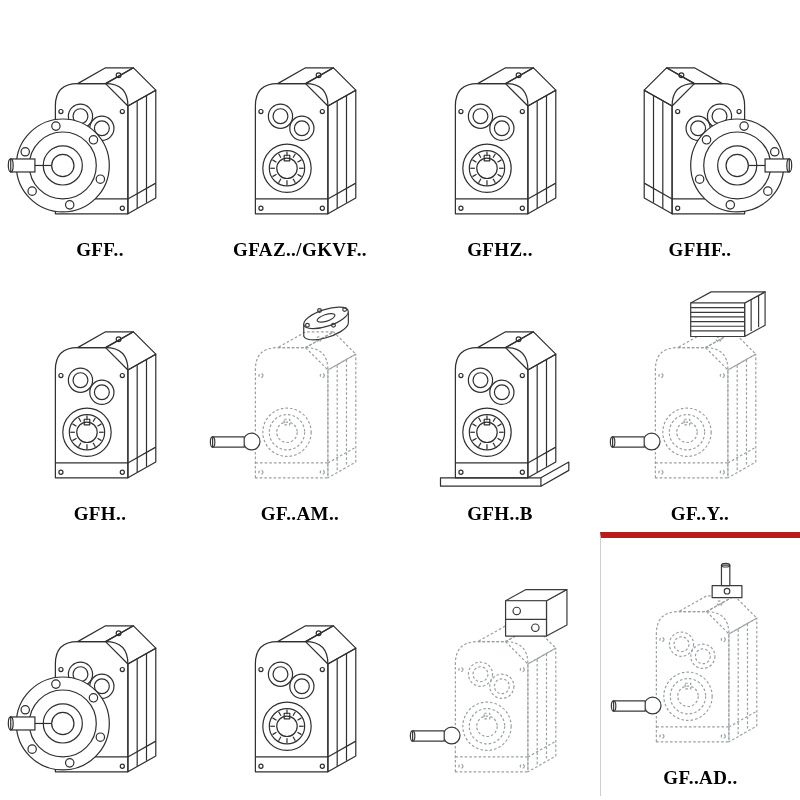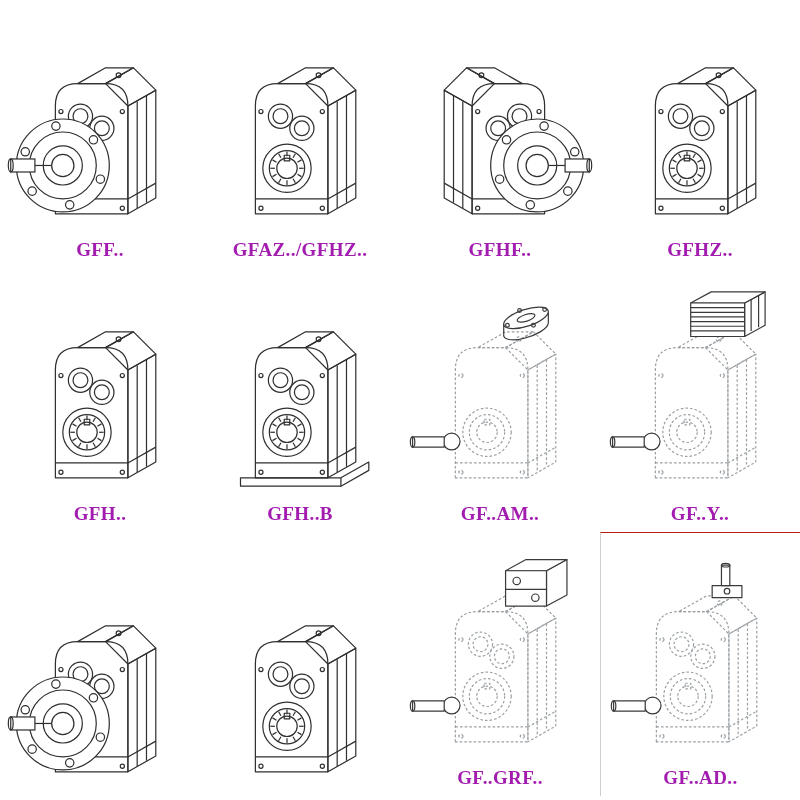--- a/index.html
+++ b/index.html
@@ -1,21 +1,21 @@
 <!DOCTYPE html>
 <html><head>
 <meta charset="utf-8">
 <style>
   html,body{margin:0;padding:0;background:#ffffff;}
   body{width:800px;height:800px;overflow:hidden;font-family:"Liberation Serif","DejaVu Serif",serif;}
   .grid{display:grid;grid-template-columns:repeat(4,200px);grid-auto-rows:264px;padding-top:4px;}
   .cell{margin:0;display:flex;flex-direction:column;align-items:center;justify-content:flex-end;}
   .cell svg.drawing{width:186px;height:212px;display:block;}
-  .cell figcaption{font-weight:bold;font-size:19px;letter-spacing:.4px;color:#a21caf;text-align:center;padding:1px 0 7px;white-space:nowrap;}
-  .boxed{border-left:1px solid #cfcfcf;border-top:1px solid #b91c1c;}
+  .cell figcaption{font-weight:bold;font-size:19px;letter-spacing:.4px;color:#000000;text-align:center;padding:1px 0 7px;white-space:nowrap;}
+  .boxed{border-left:1px solid #cfcfcf;border-top:6px solid #b91c1c;}
 </style>
 </head>
 <body>
 
 <div class="grid" id="grid">
     <figure class="cell">
       <svg viewBox="0 0 200 228" class="drawing">
         <g fill="none" stroke="#2f2f2f" stroke-width="1.3" stroke-linejoin="round">
           <path d="M52 202 L52 86 Q52 62 76 62 L106 62 Q130 62 130 86 L130 202 Z"></path>
           <path d="M130 86 L130 202 L160 185 L160 69 Z"></path>
@@ -86,21 +86,62 @@
           <line x1="73" y1="153" x2="68" y2="153"></line>
           <line x1="74.74166975080229" y1="146.5" x2="70.4115427318801" y2="144"></line>
           <line x1="79.5" y1="141.74166975080232" x2="77" y2="137.4115427318801"></line>
           <line x1="86" y1="140" x2="86" y2="135"></line>
           <line x1="92.5" y1="141.7416697508023" x2="95" y2="137.4115427318801"></line>
           <line x1="97.2583302491977" y1="146.5" x2="101.5884572681199" y2="144"></line>
           <rect x="83" y="139" width="6" height="6"></rect>
         </g>
         <g fill="none" stroke="#3a3a3a" stroke-width="1.3" stroke-linejoin="round"></g>
       </svg>
-      <figcaption>GFAZ../GFHZ..</figcaption>
+      <figcaption>GFAZ../GKVF..</figcaption>
+    </figure>
+    <figure class="cell">
+      <svg viewBox="0 0 200 228" class="drawing">
+        <g fill="none" stroke="#2f2f2f" stroke-width="1.3" stroke-linejoin="round">
+          <path d="M52 202 L52 86 Q52 62 76 62 L106 62 Q130 62 130 86 L130 202 Z"></path>
+          <path d="M130 86 L130 202 L160 185 L160 69 Z"></path>
+          <path d="M76 62 L106 62 L136 45 L106 45 Z"></path>
+          <path d="M106 62 L130 86 L160 69 L136 45 Z"></path>
+          <line x1="140" y1="81" x2="140" y2="196"></line>
+          <line x1="150" y1="75" x2="150" y2="190"></line>
+          <line x1="52" y1="186" x2="130" y2="186"></line>
+          <line x1="130" y1="186" x2="160" y2="169"></line>
+          <circle cx="58" cy="196" r="2.2"></circle>
+          <circle cx="124" cy="196" r="2.2"></circle>
+          <circle cx="58" cy="92" r="2.2"></circle>
+          <circle cx="124" cy="92" r="2.2"></circle>
+          <circle cx="120" cy="53" r="2.6"></circle>
+          <circle cx="79" cy="97" r="13" fill="#fff"></circle>
+          <circle cx="79" cy="97" r="8"></circle>
+          <circle cx="102" cy="110" r="13" fill="#fff"></circle>
+          <circle cx="102" cy="110" r="8"></circle>
+          <circle cx="86" cy="153" r="26" fill="#fff"></circle>
+          <circle cx="86" cy="153" r="19"></circle>
+          <circle cx="86" cy="153" r="11"></circle>
+          <line x1="99" y1="153" x2="104" y2="153"></line>
+          <line x1="97.2583302491977" y1="159.5" x2="101.5884572681199" y2="162"></line>
+          <line x1="92.5" y1="164.2583302491977" x2="95" y2="168.5884572681199"></line>
+          <line x1="86" y1="166" x2="86" y2="171"></line>
+          <line x1="79.5" y1="164.2583302491977" x2="77" y2="168.5884572681199"></line>
+          <line x1="74.7416697508023" y1="159.5" x2="70.4115427318801" y2="162"></line>
+          <line x1="73" y1="153" x2="68" y2="153"></line>
+          <line x1="74.74166975080229" y1="146.5" x2="70.4115427318801" y2="144"></line>
+          <line x1="79.5" y1="141.74166975080232" x2="77" y2="137.4115427318801"></line>
+          <line x1="86" y1="140" x2="86" y2="135"></line>
+          <line x1="92.5" y1="141.7416697508023" x2="95" y2="137.4115427318801"></line>
+          <line x1="97.2583302491977" y1="146.5" x2="101.5884572681199" y2="144"></line>
+          <rect x="83" y="139" width="6" height="6"></rect>
+        </g>
+        <g fill="none" stroke="#3a3a3a" stroke-width="1.3" stroke-linejoin="round"></g>
+      </svg>
+      <figcaption>GFHZ..</figcaption>
     </figure>
     <figure class="cell">
       <svg viewBox="0 0 200 228" class="drawing">
         <g fill="none" stroke="#2f2f2f" stroke-width="1.3" stroke-linejoin="round" transform="translate(200,0) scale(-1,1)">
           <path d="M52 202 L52 86 Q52 62 76 62 L106 62 Q130 62 130 86 L130 202 Z"></path>
           <path d="M130 86 L130 202 L160 185 L160 69 Z"></path>
           <path d="M76 62 L106 62 L136 45 L106 45 Z"></path>
           <path d="M106 62 L130 86 L160 69 L136 45 Z"></path>
           <line x1="140" y1="81" x2="140" y2="196"></line>
           <line x1="150" y1="75" x2="150" y2="190"></line>
@@ -167,105 +208,21 @@
           <line x1="73" y1="153" x2="68" y2="153"></line>
           <line x1="74.74166975080229" y1="146.5" x2="70.4115427318801" y2="144"></line>
           <line x1="79.5" y1="141.74166975080232" x2="77" y2="137.4115427318801"></line>
           <line x1="86" y1="140" x2="86" y2="135"></line>
           <line x1="92.5" y1="141.7416697508023" x2="95" y2="137.4115427318801"></line>
           <line x1="97.2583302491977" y1="146.5" x2="101.5884572681199" y2="144"></line>
           <rect x="83" y="139" width="6" height="6"></rect>
         </g>
         <g fill="none" stroke="#3a3a3a" stroke-width="1.3" stroke-linejoin="round"></g>
       </svg>
-      <figcaption>GFHZ..</figcaption>
-    </figure>
-    <figure class="cell">
-      <svg viewBox="0 0 200 228" class="drawing">
-        <g fill="none" stroke="#2f2f2f" stroke-width="1.3" stroke-linejoin="round">
-          <path d="M52 202 L52 86 Q52 62 76 62 L106 62 Q130 62 130 86 L130 202 Z"></path>
-          <path d="M130 86 L130 202 L160 185 L160 69 Z"></path>
-          <path d="M76 62 L106 62 L136 45 L106 45 Z"></path>
-          <path d="M106 62 L130 86 L160 69 L136 45 Z"></path>
-          <line x1="140" y1="81" x2="140" y2="196"></line>
-          <line x1="150" y1="75" x2="150" y2="190"></line>
-          <line x1="52" y1="186" x2="130" y2="186"></line>
-          <line x1="130" y1="186" x2="160" y2="169"></line>
-          <circle cx="58" cy="196" r="2.2"></circle>
-          <circle cx="124" cy="196" r="2.2"></circle>
-          <circle cx="58" cy="92" r="2.2"></circle>
-          <circle cx="124" cy="92" r="2.2"></circle>
-          <circle cx="120" cy="53" r="2.6"></circle>
-          <circle cx="79" cy="97" r="13" fill="#fff"></circle>
-          <circle cx="79" cy="97" r="8"></circle>
-          <circle cx="102" cy="110" r="13" fill="#fff"></circle>
-          <circle cx="102" cy="110" r="8"></circle>
-          <circle cx="86" cy="153" r="26" fill="#fff"></circle>
-          <circle cx="86" cy="153" r="19"></circle>
-          <circle cx="86" cy="153" r="11"></circle>
-          <line x1="99" y1="153" x2="104" y2="153"></line>
-          <line x1="97.2583302491977" y1="159.5" x2="101.5884572681199" y2="162"></line>
-          <line x1="92.5" y1="164.2583302491977" x2="95" y2="168.5884572681199"></line>
-          <line x1="86" y1="166" x2="86" y2="171"></line>
-          <line x1="79.5" y1="164.2583302491977" x2="77" y2="168.5884572681199"></line>
-          <line x1="74.7416697508023" y1="159.5" x2="70.4115427318801" y2="162"></line>
-          <line x1="73" y1="153" x2="68" y2="153"></line>
-          <line x1="74.74166975080229" y1="146.5" x2="70.4115427318801" y2="144"></line>
-          <line x1="79.5" y1="141.74166975080232" x2="77" y2="137.4115427318801"></line>
-          <line x1="86" y1="140" x2="86" y2="135"></line>
-          <line x1="92.5" y1="141.7416697508023" x2="95" y2="137.4115427318801"></line>
-          <line x1="97.2583302491977" y1="146.5" x2="101.5884572681199" y2="144"></line>
-          <rect x="83" y="139" width="6" height="6"></rect>
-        </g>
-        <g fill="none" stroke="#3a3a3a" stroke-width="1.3" stroke-linejoin="round"></g>
-      </svg>
       <figcaption>GFH..</figcaption>
-    </figure>
-    <figure class="cell">
-      <svg viewBox="0 0 200 228" class="drawing">
-        <g fill="none" stroke="#2f2f2f" stroke-width="1.3" stroke-linejoin="round">
-          <path d="M52 202 L52 86 Q52 62 76 62 L106 62 Q130 62 130 86 L130 202 Z"></path>
-          <path d="M130 86 L130 202 L160 185 L160 69 Z"></path>
-          <path d="M76 62 L106 62 L136 45 L106 45 Z"></path>
-          <path d="M106 62 L130 86 L160 69 L136 45 Z"></path>
-          <line x1="140" y1="81" x2="140" y2="196"></line>
-          <line x1="150" y1="75" x2="150" y2="190"></line>
-          <line x1="52" y1="186" x2="130" y2="186"></line>
-          <line x1="130" y1="186" x2="160" y2="169"></line>
-          <circle cx="58" cy="196" r="2.2"></circle>
-          <circle cx="124" cy="196" r="2.2"></circle>
-          <circle cx="58" cy="92" r="2.2"></circle>
-          <circle cx="124" cy="92" r="2.2"></circle>
-          <circle cx="120" cy="53" r="2.6"></circle>
-          <circle cx="79" cy="97" r="13" fill="#fff"></circle>
-          <circle cx="79" cy="97" r="8"></circle>
-          <circle cx="102" cy="110" r="13" fill="#fff"></circle>
-          <circle cx="102" cy="110" r="8"></circle>
-          <circle cx="86" cy="153" r="26" fill="#fff"></circle>
-          <circle cx="86" cy="153" r="19"></circle>
-          <circle cx="86" cy="153" r="11"></circle>
-          <line x1="99" y1="153" x2="104" y2="153"></line>
-          <line x1="97.2583302491977" y1="159.5" x2="101.5884572681199" y2="162"></line>
-          <line x1="92.5" y1="164.2583302491977" x2="95" y2="168.5884572681199"></line>
-          <line x1="86" y1="166" x2="86" y2="171"></line>
-          <line x1="79.5" y1="164.2583302491977" x2="77" y2="168.5884572681199"></line>
-          <line x1="74.7416697508023" y1="159.5" x2="70.4115427318801" y2="162"></line>
-          <line x1="73" y1="153" x2="68" y2="153"></line>
-          <line x1="74.74166975080229" y1="146.5" x2="70.4115427318801" y2="144"></line>
-          <line x1="79.5" y1="141.74166975080232" x2="77" y2="137.4115427318801"></line>
-          <line x1="86" y1="140" x2="86" y2="135"></line>
-          <line x1="92.5" y1="141.7416697508023" x2="95" y2="137.4115427318801"></line>
-          <line x1="97.2583302491977" y1="146.5" x2="101.5884572681199" y2="144"></line>
-          <rect x="83" y="139" width="6" height="6"></rect>
-          <rect x="36" y="202" width="108" height="9"></rect>
-          <path d="M144 202 L174 185 L174 194 L144 211"></path>
-        </g>
-        <g fill="none" stroke="#3a3a3a" stroke-width="1.3" stroke-linejoin="round"></g>
-      </svg>
-      <figcaption>GFH..B</figcaption>
     </figure>
     <figure class="cell">
       <svg viewBox="0 0 200 228" class="drawing">
         <g fill="none" stroke="#9aa0a4" stroke-width="1.3" stroke-linejoin="round" stroke-dasharray="2.8 2.2">
           <path d="M52 202 L52 86 Q52 62 76 62 L106 62 Q130 62 130 86 L130 202 Z"></path>
           <path d="M130 86 L130 202 L160 185 L160 69 Z"></path>
           <path d="M76 62 L106 62 L136 45 L106 45 Z"></path>
           <path d="M106 62 L130 86 L160 69 L136 45 Z"></path>
           <line x1="140" y1="81" x2="140" y2="196"></line>
           <line x1="150" y1="75" x2="150" y2="190"></line>
@@ -290,20 +247,63 @@
           <path d="M104 48 A25 9 -18 0 0 152 36"></path>
           <ellipse cx="128" cy="30" rx="25" ry="9" transform="rotate(-18 128 30)" fill="#fff"></ellipse>
           <ellipse cx="128" cy="30" rx="10" ry="3.6" transform="rotate(-18 128 30)"></ellipse>
           <circle cx="108" cy="38" r="2"></circle>
           <circle cx="148" cy="21" r="2"></circle>
           <circle cx="121" cy="22" r="2"></circle>
           <circle cx="136" cy="38" r="2"></circle>
         </g>
       </svg>
       <figcaption>GF..AM..</figcaption>
+    </figure>
+    <figure class="cell">
+      <svg viewBox="0 0 200 228" class="drawing">
+        <g fill="none" stroke="#2f2f2f" stroke-width="1.3" stroke-linejoin="round">
+          <path d="M52 202 L52 86 Q52 62 76 62 L106 62 Q130 62 130 86 L130 202 Z"></path>
+          <path d="M130 86 L130 202 L160 185 L160 69 Z"></path>
+          <path d="M76 62 L106 62 L136 45 L106 45 Z"></path>
+          <path d="M106 62 L130 86 L160 69 L136 45 Z"></path>
+          <line x1="140" y1="81" x2="140" y2="196"></line>
+          <line x1="150" y1="75" x2="150" y2="190"></line>
+          <line x1="52" y1="186" x2="130" y2="186"></line>
+          <line x1="130" y1="186" x2="160" y2="169"></line>
+          <circle cx="58" cy="196" r="2.2"></circle>
+          <circle cx="124" cy="196" r="2.2"></circle>
+          <circle cx="58" cy="92" r="2.2"></circle>
+          <circle cx="124" cy="92" r="2.2"></circle>
+          <circle cx="120" cy="53" r="2.6"></circle>
+          <circle cx="79" cy="97" r="13" fill="#fff"></circle>
+          <circle cx="79" cy="97" r="8"></circle>
+          <circle cx="102" cy="110" r="13" fill="#fff"></circle>
+          <circle cx="102" cy="110" r="8"></circle>
+          <circle cx="86" cy="153" r="26" fill="#fff"></circle>
+          <circle cx="86" cy="153" r="19"></circle>
+          <circle cx="86" cy="153" r="11"></circle>
+          <line x1="99" y1="153" x2="104" y2="153"></line>
+          <line x1="97.2583302491977" y1="159.5" x2="101.5884572681199" y2="162"></line>
+          <line x1="92.5" y1="164.2583302491977" x2="95" y2="168.5884572681199"></line>
+          <line x1="86" y1="166" x2="86" y2="171"></line>
+          <line x1="79.5" y1="164.2583302491977" x2="77" y2="168.5884572681199"></line>
+          <line x1="74.7416697508023" y1="159.5" x2="70.4115427318801" y2="162"></line>
+          <line x1="73" y1="153" x2="68" y2="153"></line>
+          <line x1="74.74166975080229" y1="146.5" x2="70.4115427318801" y2="144"></line>
+          <line x1="79.5" y1="141.74166975080232" x2="77" y2="137.4115427318801"></line>
+          <line x1="86" y1="140" x2="86" y2="135"></line>
+          <line x1="92.5" y1="141.7416697508023" x2="95" y2="137.4115427318801"></line>
+          <line x1="97.2583302491977" y1="146.5" x2="101.5884572681199" y2="144"></line>
+          <rect x="83" y="139" width="6" height="6"></rect>
+          <rect x="36" y="202" width="108" height="9"></rect>
+          <path d="M144 202 L174 185 L174 194 L144 211"></path>
+        </g>
+        <g fill="none" stroke="#3a3a3a" stroke-width="1.3" stroke-linejoin="round"></g>
+      </svg>
+      <figcaption>GFH..B</figcaption>
     </figure>
     <figure class="cell">
       <svg viewBox="0 0 200 228" class="drawing">
         <g fill="none" stroke="#9aa0a4" stroke-width="1.3" stroke-linejoin="round" stroke-dasharray="2.8 2.2">
           <path d="M52 202 L52 86 Q52 62 76 62 L106 62 Q130 62 130 86 L130 202 Z"></path>
           <path d="M130 86 L130 202 L160 185 L160 69 Z"></path>
           <path d="M76 62 L106 62 L136 45 L106 45 Z"></path>
           <path d="M106 62 L130 86 L160 69 L136 45 Z"></path>
           <line x1="140" y1="81" x2="140" y2="196"></line>
           <line x1="150" y1="75" x2="150" y2="190"></line>
@@ -447,21 +447,20 @@
           <rect x="6" y="158" width="34" height="11" fill="#fff"></rect>
           <ellipse cx="6" cy="163.5" rx="2.4" ry="5.5"></ellipse>
           <path d="M150 56 L172 44 L172 6 L150 18 Z" fill="#fff"></path>
           <path d="M106 18 L128 6 L172 6 L150 18 Z" fill="#fff"></path>
           <rect x="106" y="18" width="44" height="38" fill="#fff"></rect>
           <line x1="106" y1="38" x2="150" y2="38"></line>
           <circle cx="118" cy="29" r="4"></circle>
           <circle cx="138" cy="47" r="4"></circle>
         </g>
       </svg>
-      <figcaption>GF..GRF..</figcaption>
     </figure>
     <figure class="cell boxed">
       <svg viewBox="0 0 200 228" class="drawing">
         <g fill="none" stroke="#9aa0a4" stroke-width="1.3" stroke-linejoin="round" stroke-dasharray="2.8 2.2">
           <path d="M52 202 L52 86 Q52 62 76 62 L106 62 Q130 62 130 86 L130 202 Z"></path>
           <path d="M130 86 L130 202 L160 185 L160 69 Z"></path>
           <path d="M76 62 L106 62 L136 45 L106 45 Z"></path>
           <path d="M106 62 L130 86 L160 69 L136 45 Z"></path>
           <line x1="140" y1="81" x2="140" y2="196"></line>
           <line x1="150" y1="75" x2="150" y2="190"></line>

